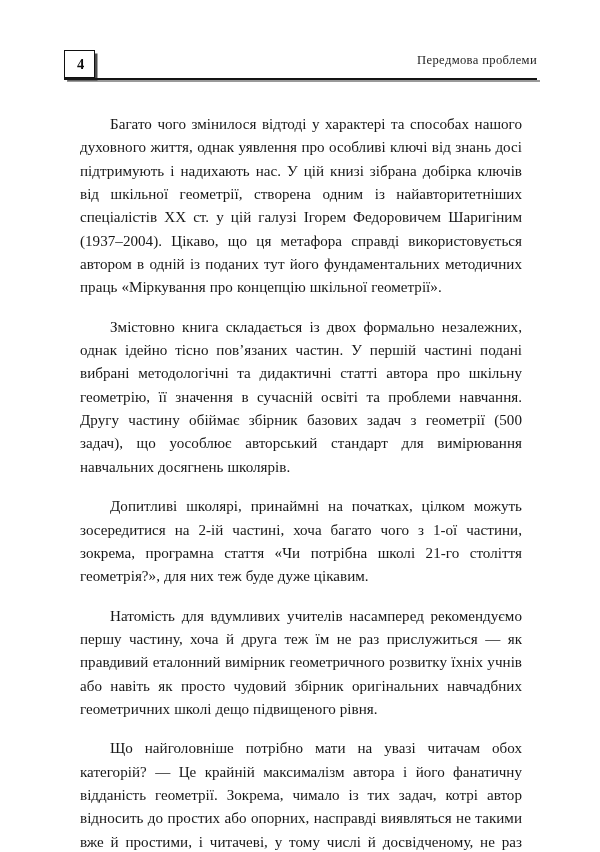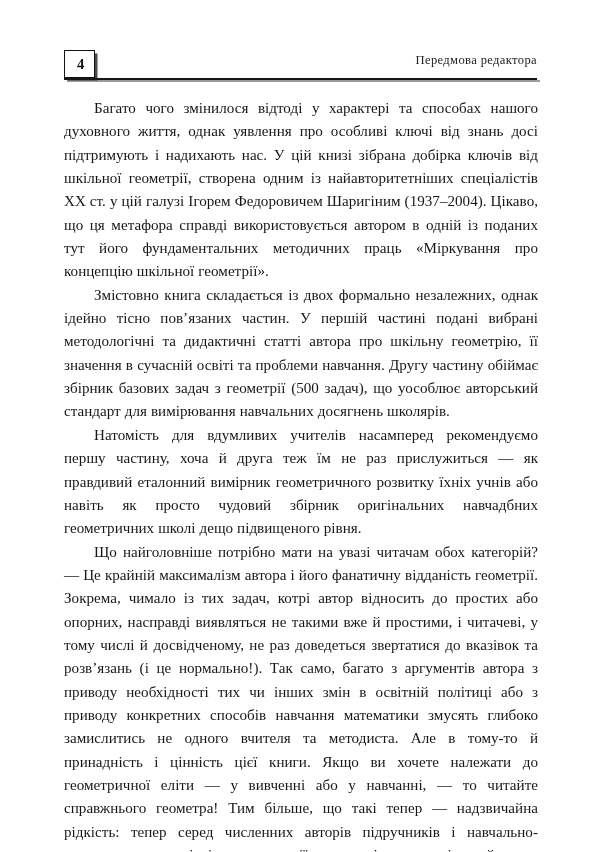--- a/index.html
+++ b/index.html
@@ -87,21 +87,21 @@
 
   
   #body-text {
     position: absolute;
     left: 64px;
     top: 97px;
     width: 474px;
   }
 
   p.para {
-    margin: 0;
+    margin: 16px;
     text-indent: 30px;
     text-align: justify;
     font-size: 15.1px;
     line-height: 23.35px;
     letter-spacing: 0.02px;
     word-spacing: 0.2px;
     color: #171717;
     hyphens: manual;
   }
 </style>
@@ -109,26 +109,27 @@
 <body>
 
 <div id="page">
 
   <div id="header">
 
     <div class="folio-box">
       <div class="folio-num">4</div>
     </div>
 
-    <div class="running-title">Передмова редактора</div>
+    <div class="running-title">Передмова проблеми</div>
 
     <div class="header-rule-shadow"></div>
     <div class="header-rule"></div>
   </div>
 
   <div id="body-text">
     <p class="para">Багато чого змінилося відтоді у характері та способах нашого духовного життя, однак уявлення про особливі ключі від знань досі підтримують і надихають нас. У цій книзі зібрана добірка ключів від шкільної геометрії, створена одним із найавторитетніших спеціалістів XX ст. у цій галузі Ігорем Федоровичем Шаригіним (1937–2004). Цікаво, що ця метафора справді використовується автором в одній із поданих тут його фундаментальних методичних праць «Міркування про концепцію шкільної геометрії».</p>
     <p class="para">Змістовно книга складається із двох формально незалежних, однак ідейно тісно пов’язаних частин. У першій частині подані вибрані методологічні та дидактичні статті автора про шкільну геометрію, її значення в сучасній освіті та проблеми навчання. Другу частину обіймає збірник базових задач з геометрії (500 задач), що уособлює авторський стандарт для вимірювання навчальних досягнень школярів.</p>
+    <p class="para">Допитливі школярі, принаймні на початках, цілком можуть зосередитися на 2-ій частині, хоча багато чого з 1-ої частини, зокрема, програмна стаття «Чи потрібна школі 21-го століття геометрія?», для них теж буде дуже цікавим.</p>
     <p class="para">Натомість для вдумливих учителів насамперед рекомендуємо першу частину, хоча й друга теж їм не раз прислужиться — як правдивий еталонний вимірник геометричного розвитку їхніх учнів або навіть як просто чудовий збірник оригінальних навчадбних геометричних школі дещо підвищеного рівня.</p>
     <p class="para">Що найголовніше потрібно мати на увазі читачам обох категорій? — Це крайній максималізм автора і його фанатичну відданість геометрії. Зокрема, чимало із тих задач, котрі автор відносить до простих або опорних, насправді виявляться не такими вже й простими, і читачеві, у тому числі й досвідченому, не раз доведеться звертатися до вказівок та розв’язань (і це нормально!). Так само, багато з аргументів автора з приводу необхідності тих чи інших змін в освітній політиці або з приводу конкретних способів навчання математики змусять глибоко замислитись не одного вчителя та методиста. Але в тому-то й принадність і цінність цієї книги. Якщо ви хочете належати до геометричної еліти — у вивченні або у навчанні, — то читайте справжнього геометра! Тим більше, що такі тепер — надзвичайна рідкість: тепер серед численних авторів підручників і навчально-методичних матеріалів з геометрії справжніх геометрів майже не залишилось.</p>
   </div>
 
 </div>
 
 </body></html>

